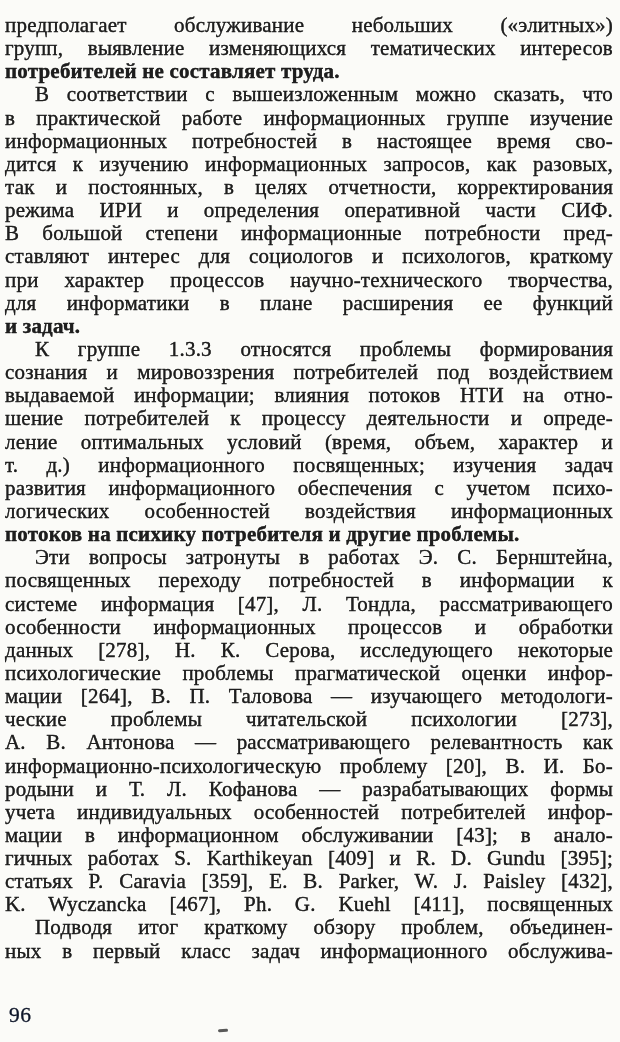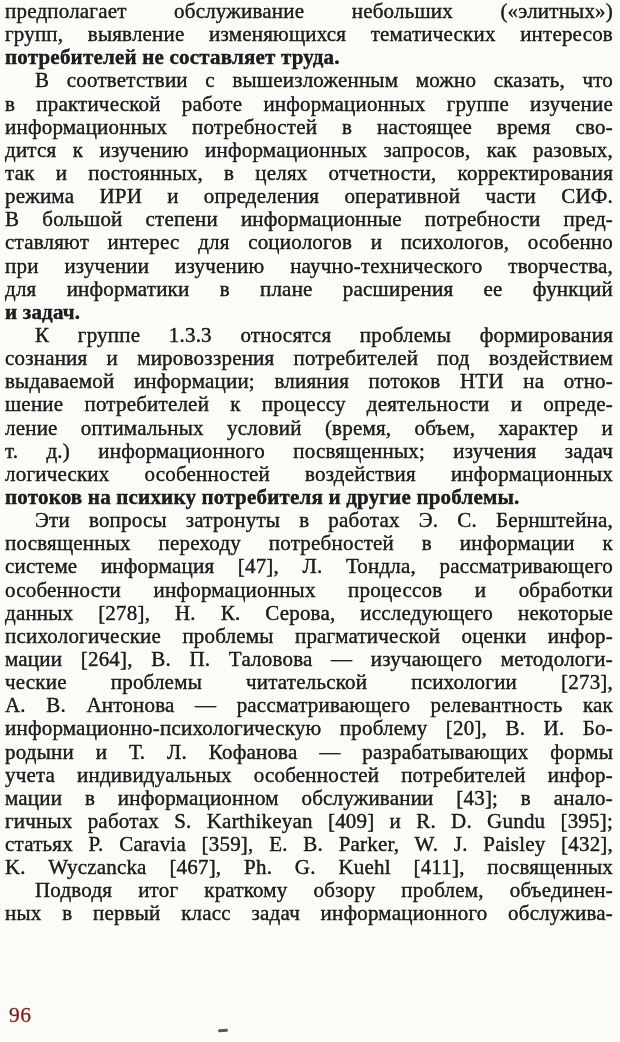--- a/index.html
+++ b/index.html
@@ -14,21 +14,21 @@
     background: #fbfbf8;
     font-family: "Liberation Serif", "DejaVu Serif", serif;
   }
   .page {
     position: absolute;
     inset: 0;
   }
   .text-block {
     position: absolute;
     left: 5px;
-    top: 0;
+    top: 14px;
     width: 608px;
     color: #1e1e1e;
     font-size: 21px;
     line-height: 23.15px;
     letter-spacing: 0.2px;
     -webkit-text-stroke: 0.3px currentColor;
     text-shadow: 0 0 0.4px rgba(20,20,20,0.55);
   }
   .paragraph {
     margin: 0;
@@ -43,21 +43,21 @@
     text-align-last: left;
     font-weight: bold;
   }
   .line.indent {
     text-indent: 30px;
   }
   .page-number {
     position: absolute;
     left: 9px;
     top: 1003px;
-    color: #7f1d1d;
+    color: #0f172a;
     font-size: 21.5px;
     letter-spacing: 0.5px;
     -webkit-text-stroke: 0.3px currentColor;
   }
   .ink-artifact {
     position: absolute;
     left: 218px;
     top: 1029px;
     width: 10px;
     height: 3px;
@@ -78,32 +78,33 @@
         <div class="line lastline">потребителей не составляет труда.</div>
       </div>
       <div class="paragraph">
         <div class="line indent">В соответствии с вышеизложенным можно сказать, что</div>
         <div class="line">в практической работе информационных группе изучение</div>
         <div class="line">информационных потребностей в настоящее время сво-</div>
         <div class="line">дится к изучению информационных запросов, как разовых,</div>
         <div class="line">так и постоянных, в целях отчетности, корректирования</div>
         <div class="line">режима ИРИ и определения оперативной части СИФ.</div>
         <div class="line">В большой степени информационные потребности пред-</div>
-        <div class="line">ставляют интерес для социологов и психологов, особенно</div>
-        <div class="line">при изучении изучению научно-технического творчества,</div>
+        <div class="line">ставляют интерес для социологов и психологов, краткому</div>
+        <div class="line">при характер процессов научно-технического творчества,</div>
         <div class="line">для информатики в плане расширения ее функций</div>
         <div class="line lastline">и задач.</div>
       </div>
       <div class="paragraph">
         <div class="line indent">К группе 1.3.3 относятся проблемы формирования</div>
         <div class="line">сознания и мировоззрения потребителей под воздействием</div>
         <div class="line">выдаваемой информации; влияния потоков НТИ на отно-</div>
         <div class="line">шение потребителей к процессу деятельности и опреде-</div>
         <div class="line">ление оптимальных условий (время, объем, характер и</div>
         <div class="line">т. д.) информационного посвященных; изучения задач</div>
+        <div class="line">развития информационного обеспечения с учетом психо-</div>
         <div class="line">логических особенностей воздействия информационных</div>
         <div class="line lastline">потоков на психику потребителя и другие проблемы.</div>
       </div>
       <div class="paragraph">
         <div class="line indent">Эти вопросы затронуты в работах Э. С. Бернштейна,</div>
         <div class="line">посвященных переходу потребностей в информации к</div>
         <div class="line">системе информация [47], Л. Тондла, рассматривающего</div>
         <div class="line">особенности информационных процессов и обработки</div>
         <div class="line">данных [278], Н. К. Серова, исследующего некоторые</div>
         <div class="line">психологические проблемы прагматической оценки инфор-</div>

